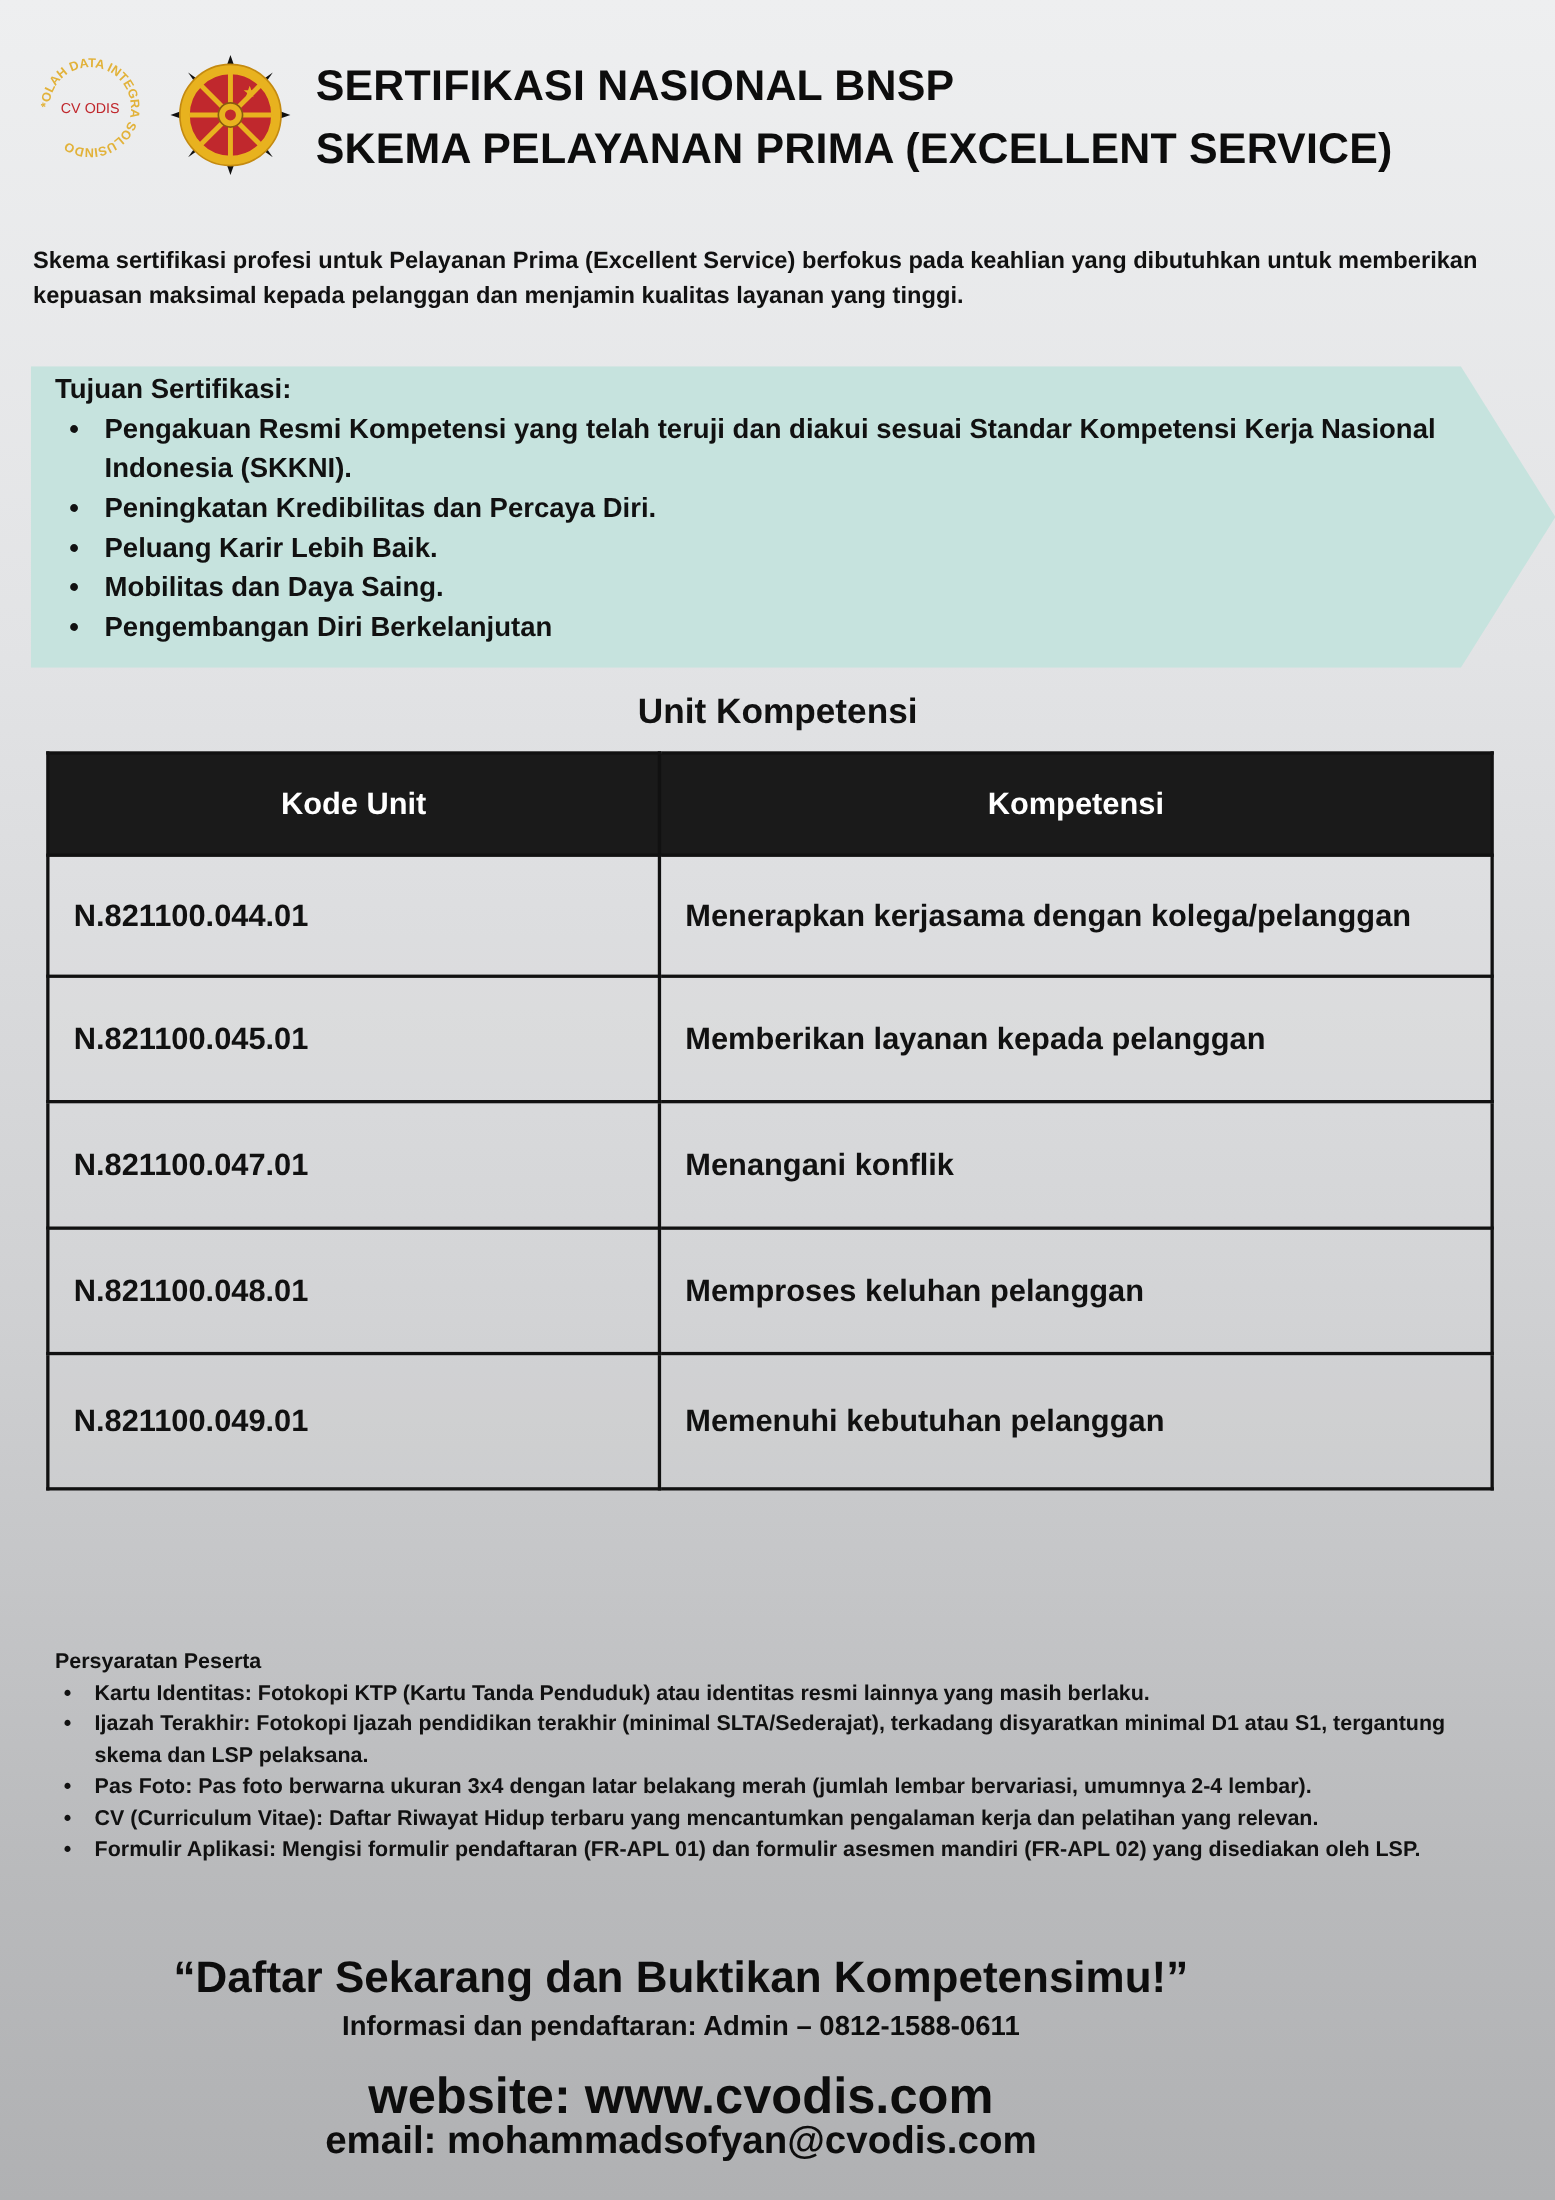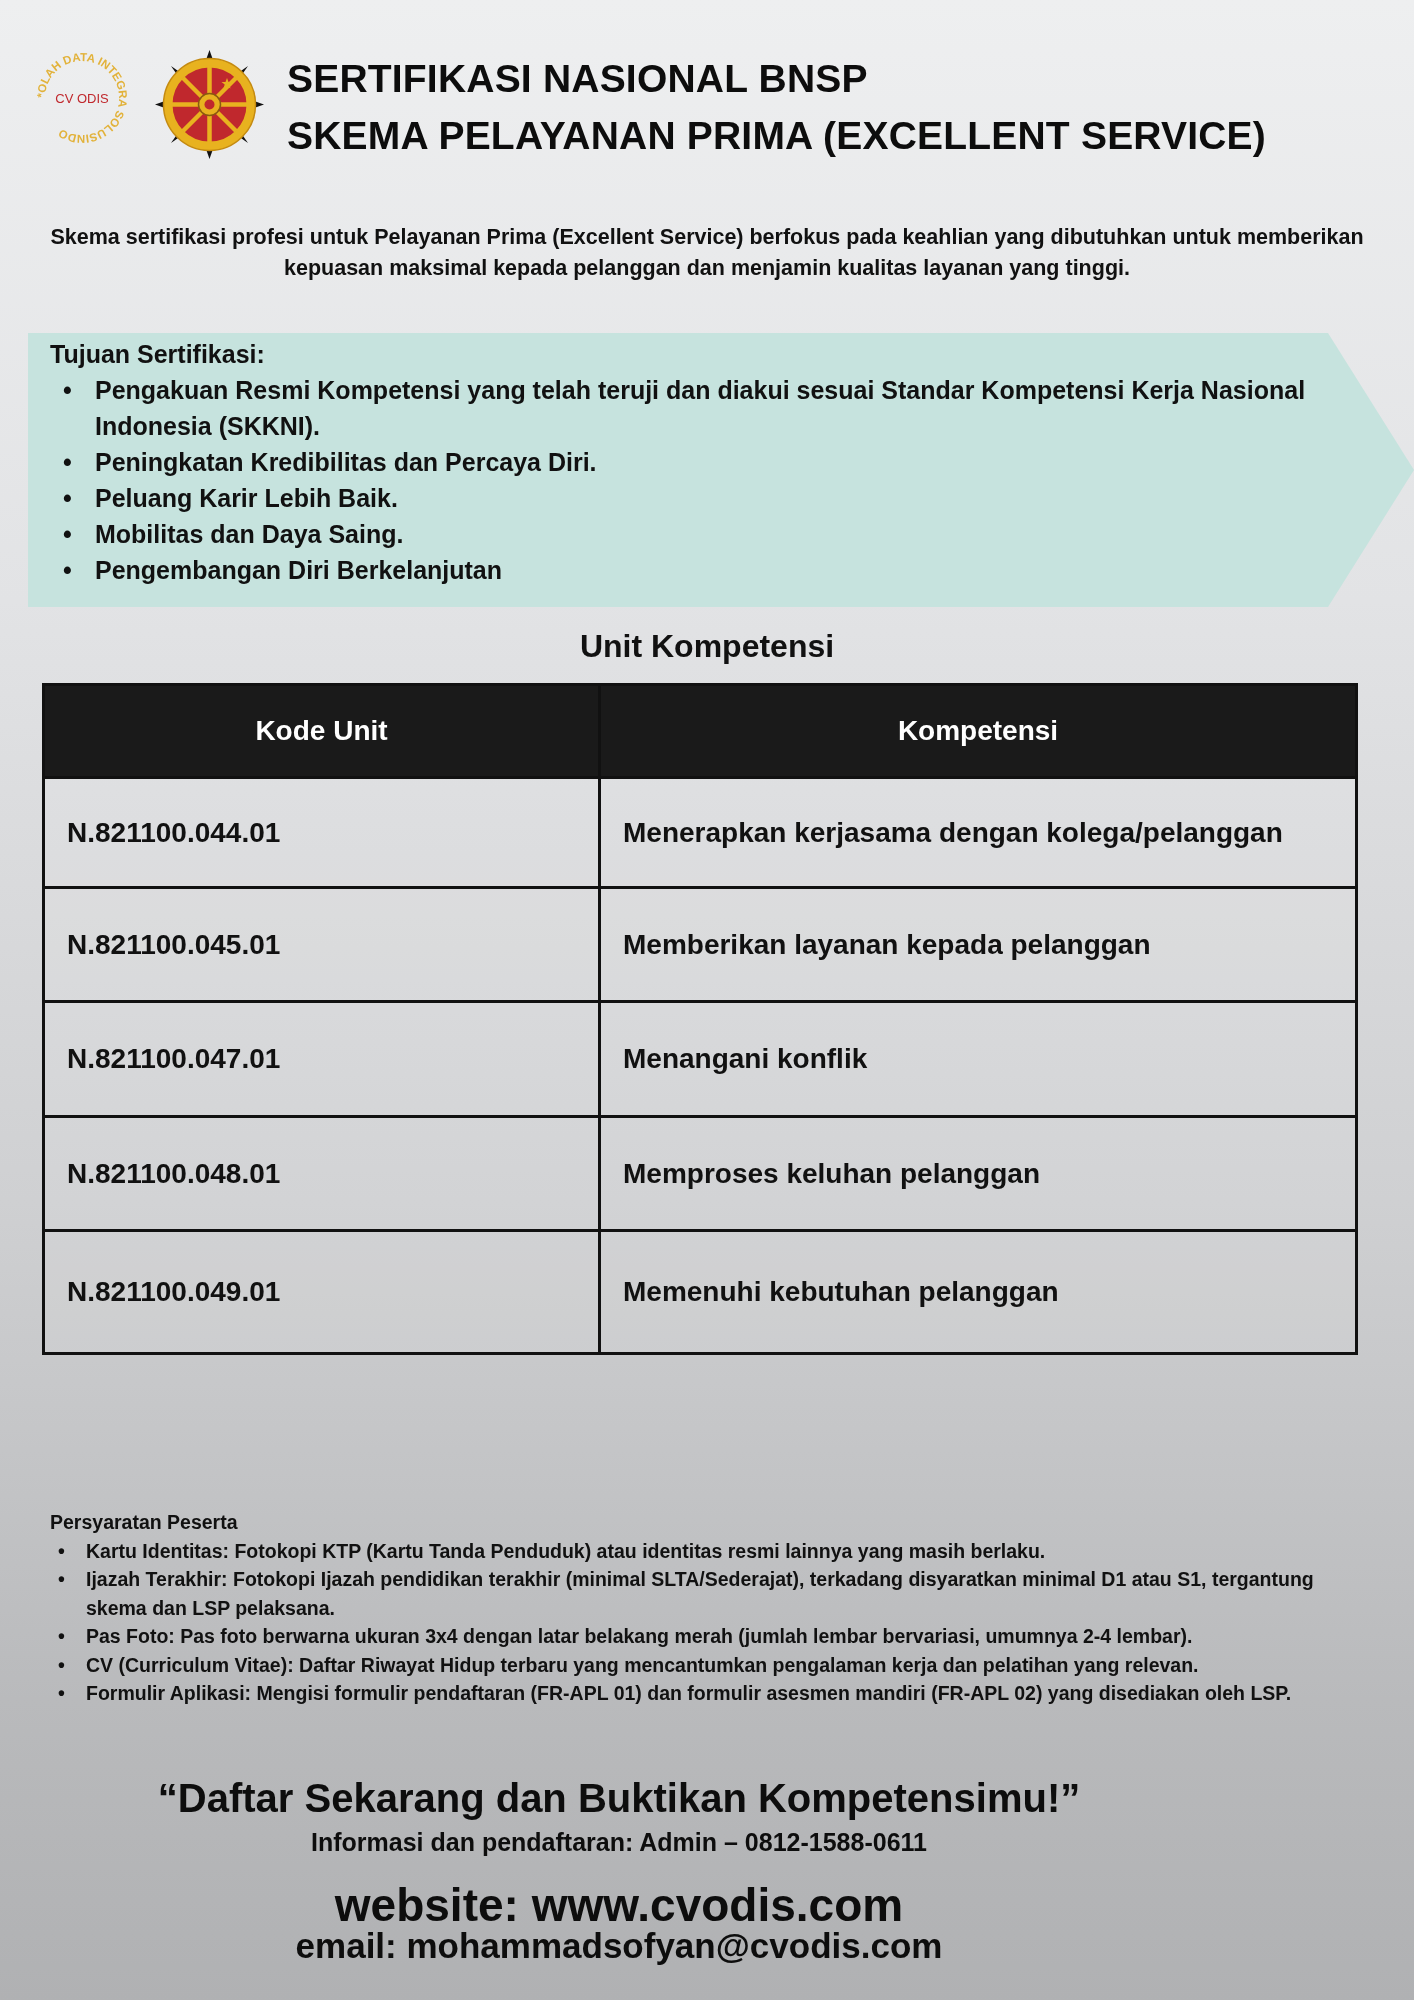--- a/index.html
+++ b/index.html
@@ -16,21 +16,21 @@
     
     .logo-odis { left: 32px; top: 48px; width: 100px; height: 100px; }
     .logo-bnsp { left: 153px; top: 48px; width: 113px; height: 113px; }
 
     .title { left: 287px; font-weight: bold; font-size: 39px; letter-spacing: 0.2px; color: #0d0d0d; white-space: nowrap; }
     .title-1 { top: 57px; }
     .title-2 { top: 114px; }
 
     .intro {
       left: 30px; width: 1354px; top: 222px;
-      text-align: center; font-weight: bold; font-size: 21.5px; line-height: 31px;
+      text-align: left; font-weight: bold; font-size: 21.5px; line-height: 31px;
     }
 
     
     .tujuan-bg { left: 28px; top: 333px; width: 1386px; height: 274px; }
     .tujuan {
       left: 50px; top: 336px; width: 1260px;
       font-weight: bold; font-size: 25px; line-height: 36px;
     }
     .tujuan ul { list-style: none; }
     .tujuan li { position: relative; padding-left: 45px; }
@@ -58,21 +58,21 @@
     .col1 { width: 556px; }
     .row-a td { height: 110px; }
     .row-b td { height: 114px; }
     .row-c td { height: 109px; }
     .row-d td { height: 115px; }
     .row-e td { height: 114px; }
     .row-f td { height: 123px; }
 
     .syarat {
       left: 50px; top: 1496px; width: 1310px;
-      font-weight: bold; font-size: 19.5px; line-height: 28.5px; margin-top: 12px;
+      font-weight: bold; font-size: 19.5px; line-height: 28.5px;
     }
     .syarat ul { list-style: none; }
     .syarat li { position: relative; padding-left: 36px; }
     .syarat li::before { content: "\2022"; position: absolute; left: 8px; top: 0; }
 
     .cta {
       left: 0; width: 1238px; text-align: center; font-weight: bold; color: #0d0d0d; white-space: nowrap;
     }
     .cta-1 { top: 1776px; font-size: 40px; }
     .cta-2 { top: 1828px; font-size: 25px; }

